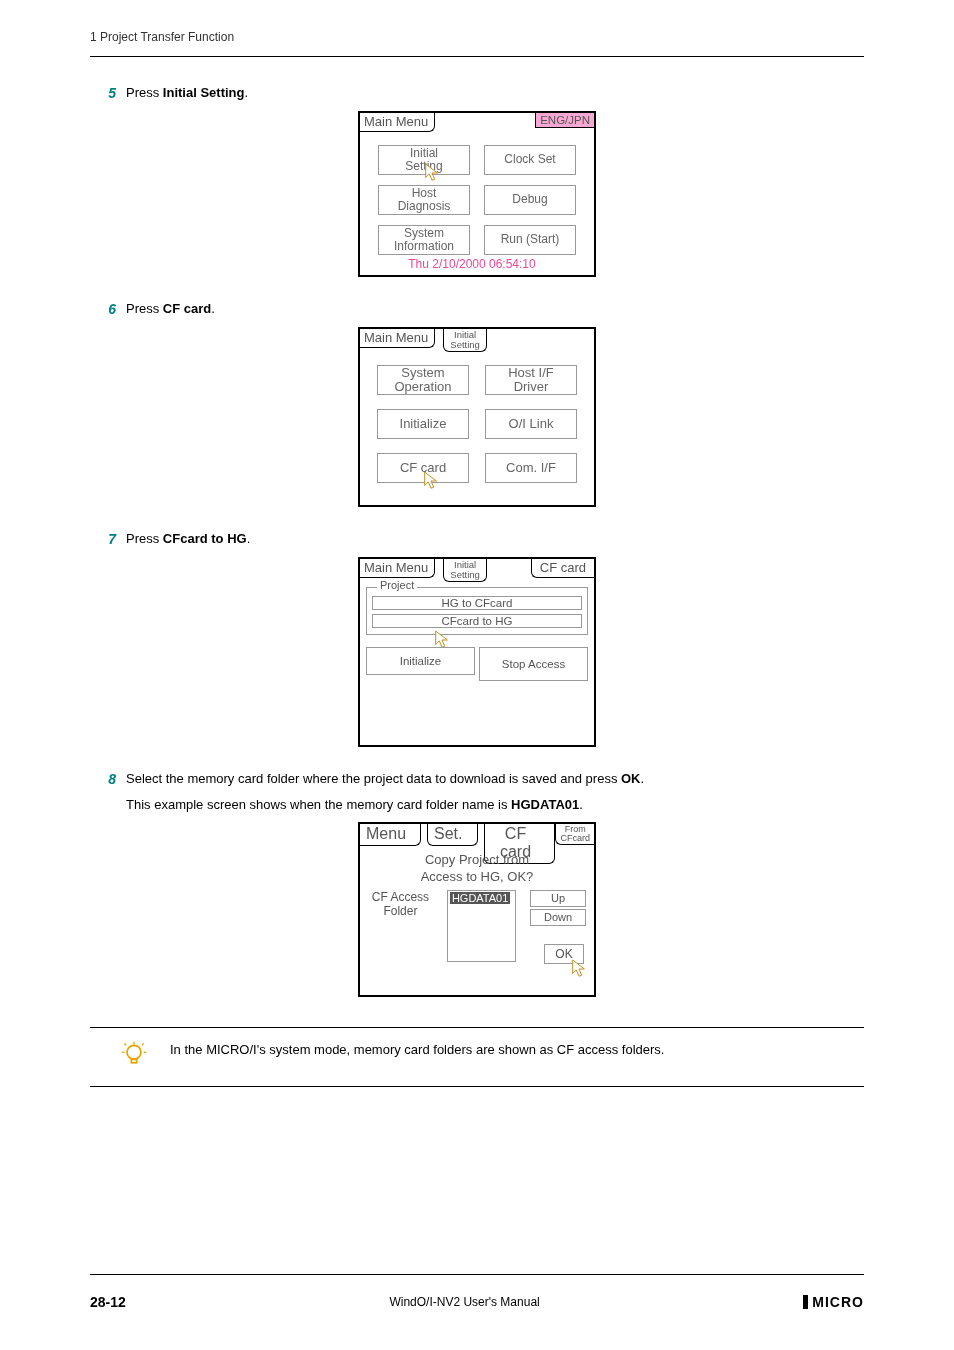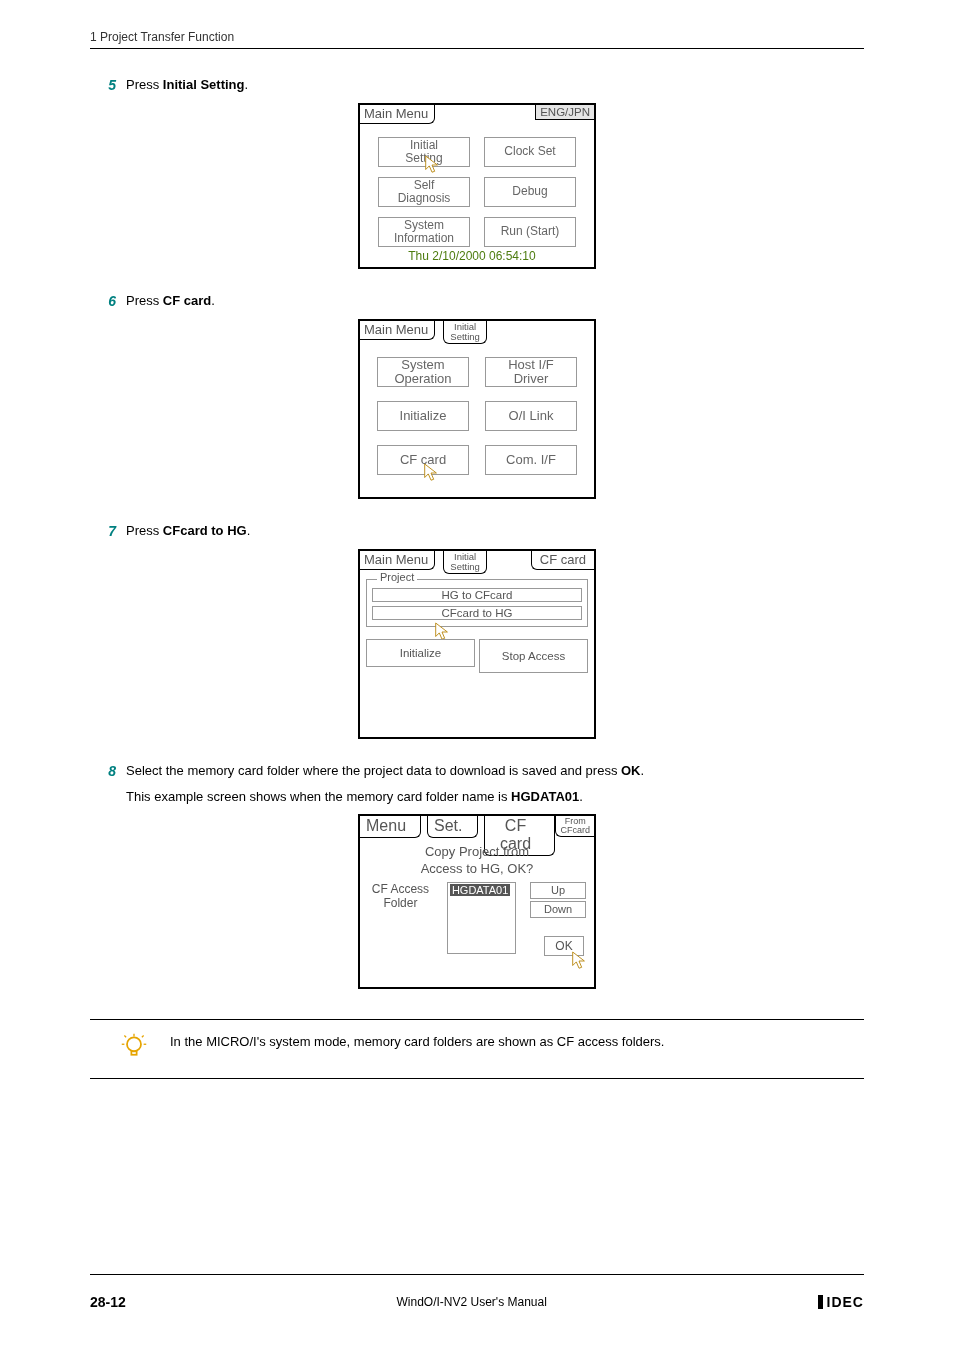--- a/index.html
+++ b/index.html
@@ -15,21 +15,21 @@
     width: 954px;
     height: 1350px;
     margin: 0 auto;
     position: relative;
     padding: 30px 90px 0 90px;
   }
   .header-line {
     font-size: 12px;
     color: #333;
     border-bottom: 1px solid #000;
-    padding-bottom: 4px;
+    padding-bottom: 12px;
     margin-bottom: 28px;
   }
   .step-row {
     display: flex;
     align-items: flex-start;
     margin-bottom: 6px;
   }
   .step-num {
     color: #008080;
     font-weight: bold;
@@ -74,37 +74,37 @@
     font-size: 13px;
     padding: 1px 6px 2px 4px;
     background:#fff;
     color:#555;
   }
   .tab-eng {
     border: 1px solid #000;
     border-top:none; border-right:none;
     font-size: 11.5px;
     padding: 1px 4px;
-    background:#e5e5e5;
+    background:#f9a8d4;
     color:#555;
   }
   .s1-btn-row {
     display:flex; justify-content:center; gap:14px;
     margin-top:10px;
   }
   .s1-btn {
     width: 92px; height: 30px;
     border:1px solid #999;
     display:flex; align-items:center; justify-content:center;
     font-size:12px; color:#666;
     text-align:center; line-height:1.1;
     position:relative;
   }
   .s1-date {
-    text-align:center; font-size:12px; color:#4d7c0f;
+    text-align:center; font-size:12px; color:#ec4899;
     padding: 2px 10px 4px 0;
   }
   .cursor {
     position:absolute; width:18px; height:22px;
     pointer-events:none;
   }
   .cursor svg { width:100%; height:100%; }
   
   .s2 { width: 238px; height: 180px; }
   .s2-top { display:flex; align-items:flex-start; height:22px; }
@@ -241,21 +241,21 @@
           <span class="cursor" style="left:44px; top:16px;">
             <svg viewBox="0 0 20 24">
                 <path d="M3 2 L3 17 L7 13 L10 20 L13 19 L10 12 L16 12 Z" fill="#fff" stroke="#b8860b" stroke-width="1"></path>
               </svg>
           </span>
         </div>
         <div class="s1-btn">Clock Set</div>
       </div>
       <div class="s1-btn-row">
         <div class="s1-btn">
-            <span style="white-space:pre-line;">Self
+            <span style="white-space:pre-line;">Host
 Diagnosis</span>
           </div>
         <div class="s1-btn">Debug</div>
       </div>
       <div class="s1-btn-row">
         <div class="s1-btn">
             <span style="white-space:pre-line;">System
 Information</span>
           </div>
         <div class="s1-btn">Run (Start)</div>
@@ -398,15 +398,15 @@
         <line x1="25" y1="6" x2="27" y2="4" stroke="#e6a400" stroke-width="1.5"></line>
       </svg>
     </div>
     <div class="note-text">In the MICRO/I's system mode, memory card folders are shown as CF access folders.</div>
   </div>
   <div class="hr2"></div>
 
   <div class="footer">
     <div class="pg">28-12</div>
     <div>WindO/I-NV2 User's Manual</div>
-    <div class="brand"><span class="bar"></span><span>IDEC</span></div>
+    <div class="brand"><span class="bar"></span><span>MICRO</span></div>
   </div>
 </div>
 
 </body></html>

